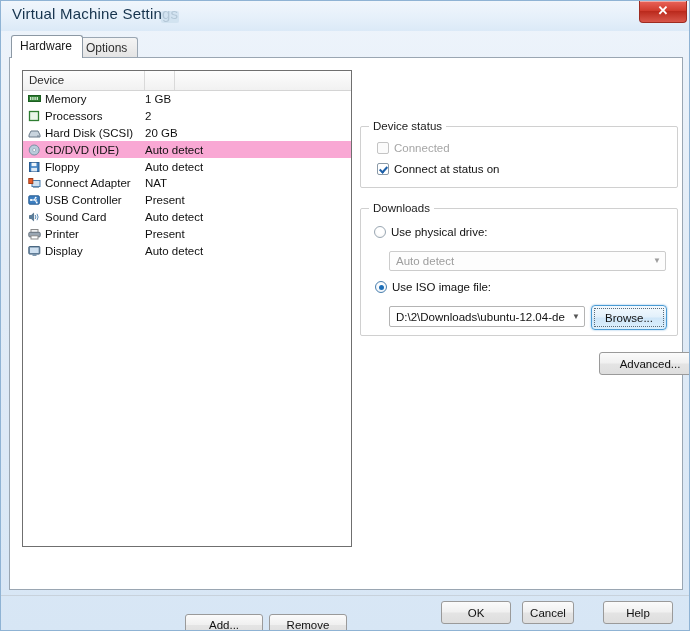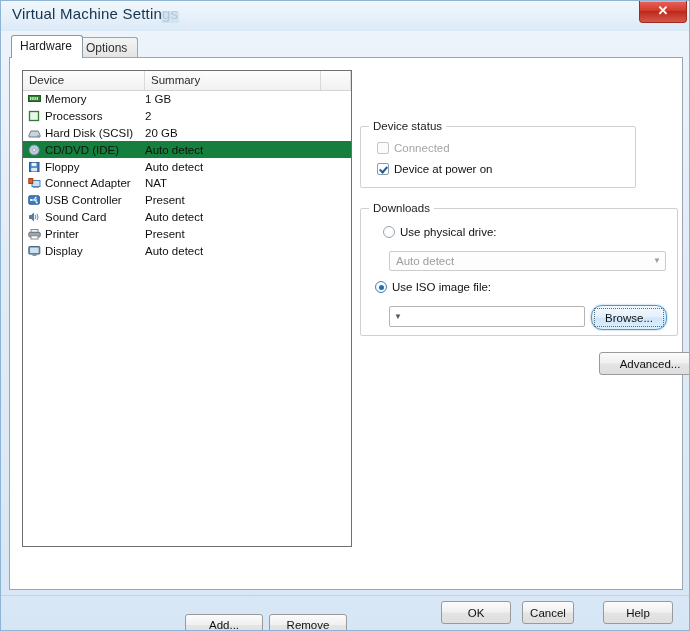--- a/index.html
+++ b/index.html
@@ -118,21 +118,21 @@
   .hc-device  { width: 122px; }
   .hc-summary { width: 176px; }
   .hc-spare   { width: 30px; border-right: none; }
 
   .devrow {
     display: flex; align-items: center;
     height: 16.8px;
     font-size: 11.5px; color: #111;
     cursor: default;
   }
-  .devrow.selected { background: #15803d; }
+  .devrow.selected { background: #f9a8d4; }
   .dev-name { width: 122px; display: flex; align-items: center; padding-left: 5px; box-sizing: border-box; }
   .dev-sum  { width: 176px; }
   .dev-label { margin-left: 4px; white-space: nowrap; }
 
   .ico { width: 13px; height: 12px; position: relative; flex: 0 0 13px; }
   .ico svg { display: block; }
 
   
   .btn {
     box-sizing: border-box;
@@ -155,21 +155,21 @@
     border: 1px solid #d0d0d0;
     border-radius: 2px;
   }
   .group-title {
     position: absolute; top: -7px; left: 8px;
     background: #ffffff;
     padding: 0 4px;
     font-size: 11.5px; color: #1b1b1b;
     white-space: nowrap;
   }
-  .grp-status { left: 350px; top: 68px; width: 276px; height: 62px; }
+  .grp-status { left: 350px; top: 68px; width: 318px; height: 62px; }
   .grp-conn   { left: 350px; top: 150px; width: 318px; height: 128px; }
 
   
   .chkrow, .radiorow {
     position: absolute;
     display: flex; align-items: flex-start;
     font-size: 11.5px;
     white-space: nowrap;
   }
   .chkbox {
@@ -245,21 +245,21 @@
 
   .cmb-phys { left: 379px; top: 193px; width: 277px; height: 20px; }
   .cmb-iso  { left: 379px; top: 248px; width: 196px; height: 21px; }
 
   
   .btn-browse {
     position: absolute; left: 581px; top: 247px;
     width: 74px; height: 23px;
     background: linear-gradient(to bottom, #f4fafe 0%, #e2f0fb 48%, #cfe6f8 52%, #dcf0fd 100%);
     border: 1px solid #4a9bd4;
-    border-radius: 11px;
+    border-radius: 4px;
     font-size: 11.5px; color: #111;
     cursor: pointer;
     box-shadow: 0 0 2px rgba(70,150,210,.7);
   }
   .btn-browse .inner {
     position: absolute; left: 2px; top: 2px; right: 2px; bottom: 2px;
     border: 1px dotted #5b6b79;
     display: flex; align-items: center; justify-content: center;
   }
   .btn-advanced { position: absolute; left: 589px; top: 294px; width: 102px; height: 23px; }
@@ -289,21 +289,20 @@
   <div class="tabstrip">
     <div class="tab active">Hardware</div>
     <div class="tab inactive">Options</div>
   </div>
 
   <div class="panel">
 
     <div class="devlist">
       <div class="devhead">
         <div class="hc-device">Device</div>
-        <div class="hc-summary">Summary</div>
         <div class="hc-spare"></div>
       </div>
 
       <div class="devrow">
         <div class="dev-name">
           <span class="ico">
             <svg width="13" height="12" viewBox="0 0 13 12">
                 <rect x="0.5" y="2.5" width="12" height="6" fill="#2e7d32" stroke="#1b5e20"></rect>
                 <rect x="2" y="4" width="1.4" height="3" fill="#cfe9cf"></rect>
                 <rect x="4.2" y="4" width="1.4" height="3" fill="#cfe9cf"></rect>
@@ -453,44 +452,45 @@
     <div class="group grp-status">
       <div class="group-title">Device status</div>
 
       <div class="chkrow" style="left:16px; top:15px;">
         <span class="chkbox disabled"></span>
         <span class="lbl-disabled">Connected</span>
       </div>
 
       <div class="chkrow" style="left:16px; top:36px;">
         <span class="chkbox checked"></span>
-        <span class="lbl-normal">Device at power on</span>
+        <span class="lbl-normal">Connect at status on</span>
       </div>
     </div>
 
     <div class="group grp-conn">
       <div class="group-title">Downloads</div>
 
-      <div class="radiorow" style="left:22px; top:17px;">
+      <div class="radiorow" style="left:13px; top:17px;">
         <span class="radio"></span>
         <span class="lbl-normal">Use physical drive:</span>
       </div>
 
       <div class="radiorow" style="left:14px; top:72px;">
         <span class="radio on"></span>
         <span class="lbl-normal">Use ISO image file:</span>
       </div>
     </div>
 
     <div class="combo disabled cmb-phys">
       <span class="cval">Auto detect</span>
       <span class="arrow">▼</span>
     </div>
 
     <div class="combo cmb-iso">
+      <span class="cval">D:\2\Downloads\ubuntu-12.04-de</span>
       <span class="arrow">▼</span>
     </div>
 
     <div class="btn-browse">
       <span class="inner">Browse...</span>
     </div>
 
     <div class="btn btn-advanced btn-flex">
       <span>Advanced...</span>
     </div>

